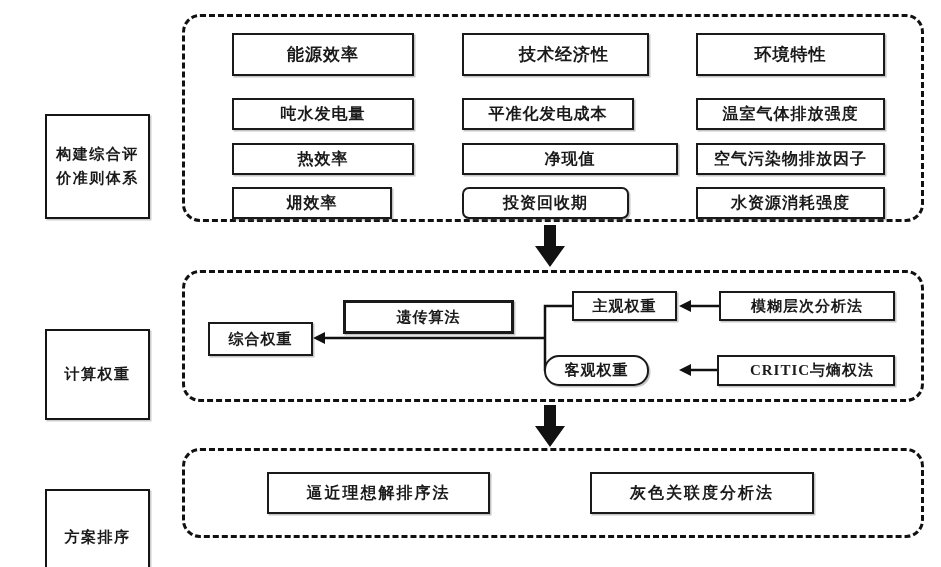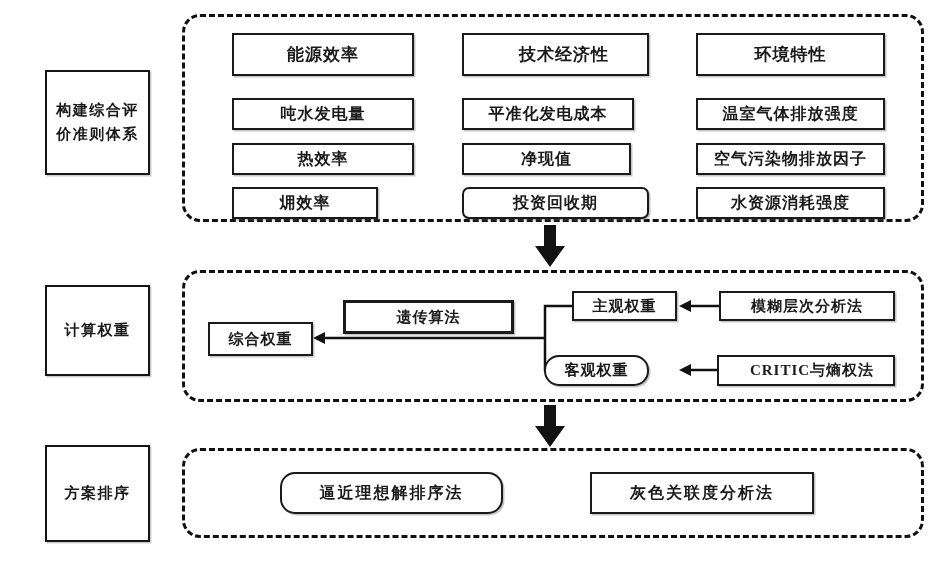--- a/index.html
+++ b/index.html
@@ -12,20 +12,21 @@
   .box{
     position:absolute;display:flex;align-items:center;justify-content:center;
     text-align:center;background:#ffffff;border:2px solid #1a1a1a;
     box-sizing:border-box;font-weight:bold;letter-spacing:1px;
     box-shadow:1.5px 1.5px 0 0 rgba(90,90,90,0.35);
   }
   .stage{
     border:2px solid #151515;font-size:15px;line-height:1.55;
     white-space:pre-line;letter-spacing:1.5px;padding:4px;
     box-shadow:1.5px 1.5px 0 0 rgba(90,90,90,0.3);
+    margin-top:44px;
   }
   .panel{
     position:absolute;border:3px dashed #111;border-radius:18px;
     box-sizing:border-box;background:transparent;
   }
   .hdr{font-size:17px;border-width:2.5px;}
   .item{font-size:16px;margin-top:6px;}
   .mid{font-size:15px;}
   .thick{border-width:3px;}
   .rank{font-size:16px;letter-spacing:2px;}
@@ -56,39 +57,39 @@
   <div class="box stage" style="left:45px;top:70px;width:105px;height:105px;">构建综合评
 价准则体系</div>
   <div class="box stage" style="left:45px;top:285px;width:105px;height:91px;">计算权重</div>
   <div class="box stage" style="left:45px;top:445px;width:105px;height:97px;">方案排序</div>
 
   <div class="panel" style="left:182px;top:14px;width:742px;height:208px;"></div>
 
   <div class="box hdr" style="left:232px;top:33px;width:182px;height:43px;">能源效率</div>
   <div class="box item" style="left:232px;top:92px;width:182px;height:32px;">吨水发电量</div>
   <div class="box item" style="left:232px;top:137px;width:182px;height:32px;">热效率</div>
-  <div class="box item" style="left:232px;top:181px;width:146px;height:32px;">㶲效率</div>
+  <div class="box item" style="left:232px;top:181px;width:160px;height:32px;">㶲效率</div>
 
   <div class="box hdr" style="left:462px;top:33px;width:187px;height:43px;padding-left:17px;">技术经济性</div>
   <div class="box item" style="left:462px;top:92px;width:172px;height:32px;">平准化发电成本</div>
-  <div class="box item" style="left:462px;top:137px;width:169px;height:32px;">净现值</div>
-  <div class="box item" style="left:462px;top:181px;width:187px;height:32px;border-radius:7px;">投资回收期</div>
+  <div class="box item" style="left:462px;top:137px;width:216px;height:32px;">净现值</div>
+  <div class="box item" style="left:462px;top:181px;width:167px;height:32px;border-radius:7px;">投资回收期</div>
 
   <div class="box hdr" style="left:696px;top:33px;width:189px;height:43px;">环境特性</div>
   <div class="box item" style="left:696px;top:92px;width:189px;height:32px;">温室气体排放强度</div>
   <div class="box item" style="left:696px;top:137px;width:189px;height:32px;">空气污染物排放因子</div>
   <div class="box item" style="left:696px;top:181px;width:189px;height:32px;">水资源消耗强度</div>
 
   <div class="panel" style="left:182px;top:270px;width:742px;height:132px;"></div>
 
   <div class="box mid" style="left:208px;top:322px;width:105px;height:34px;">综合权重</div>
   <div class="box mid thick" style="left:343px;top:300px;width:171px;height:34px;">遗传算法</div>
   <div class="box mid" style="left:572px;top:291px;width:105px;height:30px;">主观权重</div>
   <div class="box mid" style="left:719px;top:291px;width:176px;height:30px;">模糊层次分析法</div>
   <div class="box mid" style="left:544px;top:355px;width:105px;height:31px;border-radius:15px;">客观权重</div>
   <div class="box mid" style="left:717px;top:355px;width:178px;height:31px;padding-left:12px;">CRITIC与熵权法</div>
 
   <div class="panel" style="left:182px;top:448px;width:742px;height:90px;"></div>
 
-  <div class="box rank" style="left:280px;top:472px;width:223px;height:42px;border-radius:15px;">逼近理想解排序法</div>
+  <div class="box rank" style="left:267px;top:472px;width:223px;height:42px;">逼近理想解排序法</div>
   <div class="box rank" style="left:590px;top:472px;width:224px;height:42px;">灰色关联度分析法</div>
 
 </div>
 
 </body></html>

